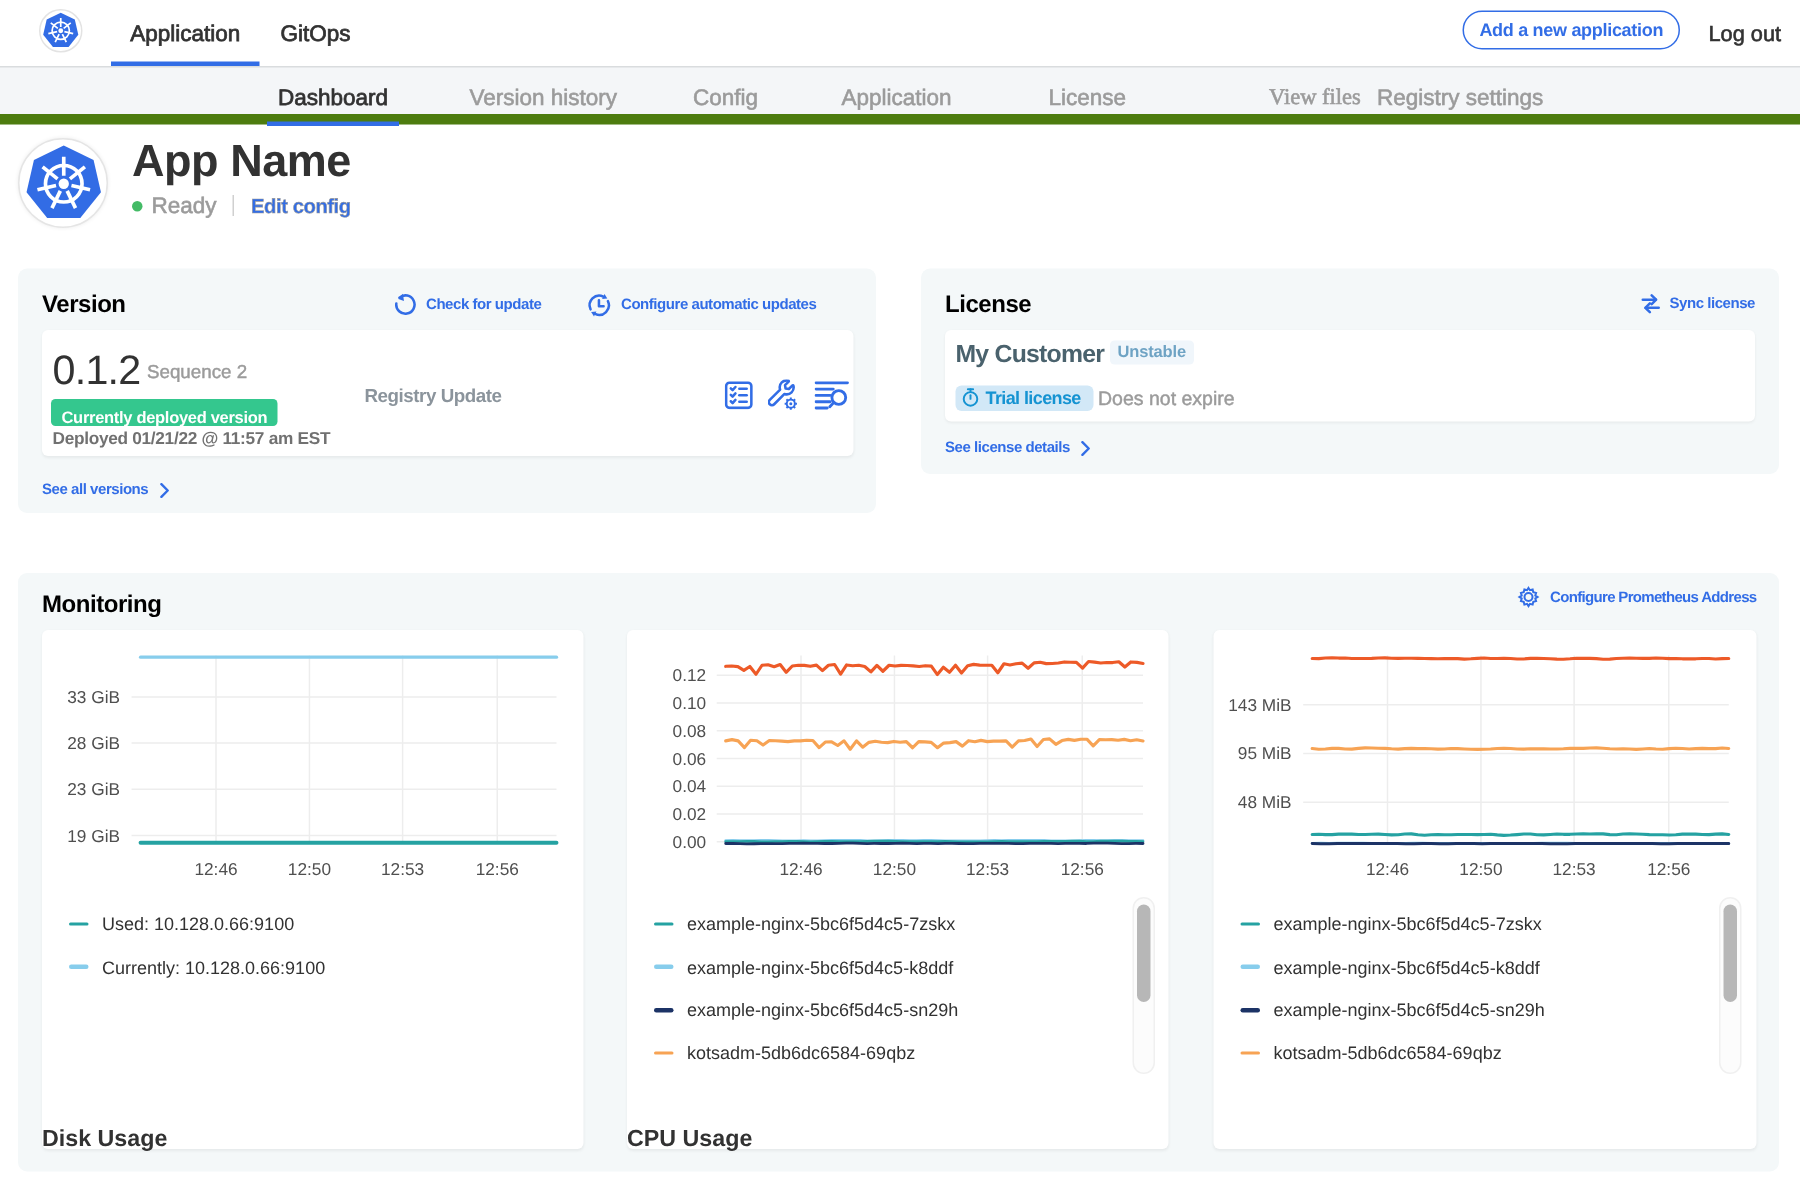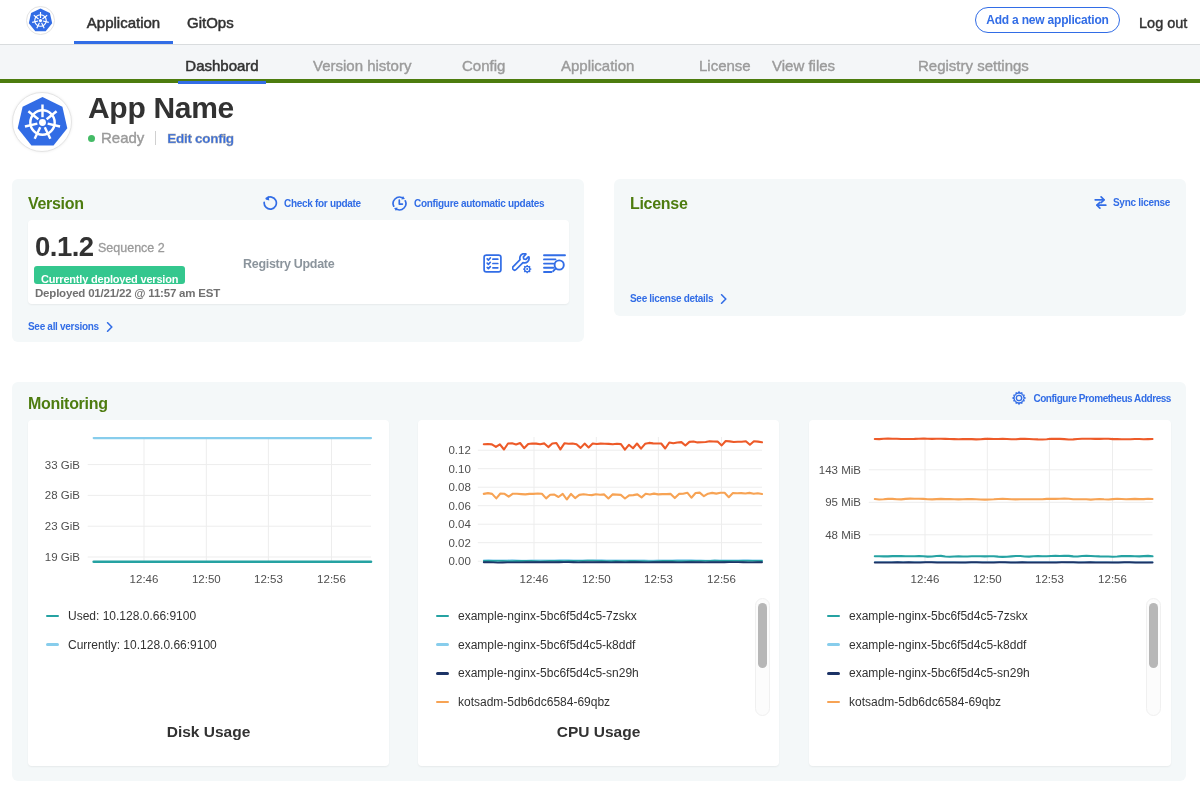--- a/index.html
+++ b/index.html
@@ -2,40 +2,40 @@
 <html><head><meta charset="utf-8"><style>
 * { margin:0; padding:0; box-sizing:border-box; }
 body { width:1200px; height:796px; font-family:"Liberation Sans",sans-serif; background:#fff; position:relative; overflow:hidden; }
 .abs { position:absolute; }
 .topnav { position:absolute; top:0; left:0; width:1200px; height:44px; background:#fff; }
 .logo-circ { position:absolute; left:26px; top:6px; width:29px; height:29px; border-radius:50%; border:1px solid #e3e3e3; background:#fff; display:flex; align-items:center; justify-content:center; }
 .tab { position:absolute; top:0; height:44px; line-height:46px; font-size:15px; color:#323232; -webkit-text-stroke:0.5px #323232; }
 .tab.on { border-bottom:3px solid #326de6; }
 .addbtn { position:absolute; left:975px; top:7px; width:145px; height:26px; border:1.4px solid #326de6; border-radius:14px; color:#326de6; font-size:12px; font-weight:bold; letter-spacing:-0.2px; text-align:center; line-height:24px; }
 .logout { position:absolute; left:1139px; top:0; height:44px; line-height:46px; font-size:14.5px; color:#323232; -webkit-text-stroke:0.4px #323232; }
-.subnav { position:absolute; top:44px; left:0; width:1200px; height:39px; background:#f4f6f8; border-top:1px solid #d9dcde; border-bottom:4px solid #4d7c0f; }
+.subnav { position:absolute; top:44px; left:0; width:1200px; height:39px; background:#f4f6f8; border-top:1px solid #d9dcde; border-bottom:7px solid #4d7c0f; }
 .stab { position:absolute; top:0; height:39px; line-height:41px; font-size:15px; color:#9b9b9b; -webkit-text-stroke:0.4px #9b9b9b; text-align:center; }
 .stab.on { color:#323232; -webkit-text-stroke:0.5px #323232; border-bottom:3px solid #326de6; }
 .appicon { position:absolute; left:12px; top:92px; width:60px; height:60px; border-radius:50%; border:1px solid #e5e5e5; background:#fff; display:flex; align-items:center; justify-content:center; box-shadow:0 0 3px rgba(0,0,0,0.08); }
 .apptitle { position:absolute; left:88px; top:91px; font-size:30px; font-weight:bold; color:#323232; letter-spacing:-0.3px; }
 .readyrow { position:absolute; left:88px; top:129px; font-size:15px; color:#9b9b9b; -webkit-text-stroke:0.4px #9b9b9b; }
 .dot { display:inline-block; width:7px; height:7px; border-radius:50%; background:#44bb66; margin-right:6px; vertical-align:1px; -webkit-text-stroke:0; }
 .vbar { display:inline-block; width:1px; height:14px; background:#d0d0d0; margin:0 11px; vertical-align:-2px; -webkit-text-stroke:0; }
 .bluelink { color:#326de6; font-weight:bold; font-size:10px; letter-spacing:-0.3px; text-decoration:none; }
 .card { position:absolute; background:#f4f8f9; border-radius:6px; }
-.cardtitle { font-size:16px; font-weight:bold; letter-spacing:-0.3px; color:#4d7c0f; }
+.cardtitle { font-size:16px; font-weight:bold; letter-spacing:-0.3px; color:#000000; }
 .innercard { position:absolute; background:#fff; border-radius:4px; box-shadow:0 1px 2px rgba(0,0,0,0.06); }
 .icolink { display:inline-flex; align-items:center; gap:6px; }
 .greenbadge { display:inline-block; background:#34c78e; color:#fff; font-size:11px; font-weight:bold; letter-spacing:-0.2px; padding:4px 7px; height:18px; line-height:18px; border-radius:3px; }
 .ax { font-size:11.5px; fill:#4f4f4f; font-family:"Liberation Sans",sans-serif; }
 .lrow { position:absolute; left:18px; display:flex; align-items:center; height:14px; }
 .ldash { width:13px; height:2.6px; border-radius:2px; display:inline-block; flex:none; }
 .ltxt { font-size:12px; color:#323232; margin-left:9px; white-space:nowrap; }
 .chart { position:absolute; left:0; top:0; }
-.ctitle { position:absolute; width:100%; text-align:center; font-size:15.5px; font-weight:bold; color:#323232; }
+.ctitle { position:absolute; width:100%; font-size:15.5px; font-weight:bold; color:#323232;margin-top:28px; }
 .sbtrack { position:absolute; left:337px; top:-11px; width:15px; height:118px; background:#fcfcfc; border:1px solid #f0f0f0; border-radius:8px; }
 .sbthumb { position:absolute; left:2px; top:4px; width:9px; height:65px; background:#b7b7b7; border-radius:5px; }
 </style></head>
 <body>
 <div class="topnav">
   <div class="logo-circ">
       <svg width="25" height="25" viewBox="0 0 100 100">
 <polygon points="50.0,2.0 87.5,20.1 96.8,60.7 70.8,93.2 29.2,93.2 3.2,60.7 12.5,20.1" fill="#326ce5"></polygon>
 <g stroke="#fff" stroke-width="4.6" fill="none">
 <circle cx="50" cy="50" r="23"></circle>
@@ -54,21 +54,21 @@
   <div class="tab" style="left:187px;">GitOps</div>
   <div class="addbtn">Add a new application</div>
   <div class="logout">Log out</div>
 </div>
 <div class="subnav">
   <div class="stab on" style="left:178px; width:88px;">Dashboard</div>
   <div class="stab" style="left:313px;">Version history</div>
   <div class="stab" style="left:462px;">Config</div>
   <div class="stab" style="left:561px;">Application</div>
   <div class="stab" style="left:699px;">License</div>
-  <div class="stab" style="left:772px;">View files</div>
+  <div class="stab" style="left:846px;font-family:Liberation Serif, serif;">View files</div>
   <div class="stab" style="left:918px;">Registry settings</div>
 </div>
 <div class="appicon">
     <svg width="53" height="53" viewBox="0 0 100 100">
 <polygon points="50.0,2.0 87.5,20.1 96.8,60.7 70.8,93.2 29.2,93.2 3.2,60.7 12.5,20.1" fill="#326ce5"></polygon>
 <g stroke="#fff" stroke-width="4.6" fill="none">
 <circle cx="50" cy="50" r="23"></circle>
 <line x1="50.0" y1="40.0" x2="50.0" y2="16.0"></line>
         <line x1="57.8" y1="43.8" x2="76.6" y2="28.8"></line>
         <line x1="59.7" y1="52.2" x2="83.1" y2="57.6"></line>
@@ -100,21 +100,21 @@
 <path d="M14.3 5.8 A6.4 6.4 0 0 1 5.8 14.3"></path>
 <path d="M2.7 11.2 A6.4 6.4 0 0 1 11.2 2.7"></path>
 <path d="M8.3 5.2 L8.3 9.1 L11.4 9.1"></path>
         </g>
 <path d="M3.1 13.0 L6.6 12.6 L5.0 16.0 Z" fill="#326de6" stroke="none"></path>
 <path d="M13.9 4.0 L10.4 4.4 L12.0 1.0 Z" fill="#326de6" stroke="none"></path>
       </svg>
       <span class="bluelink">Configure automatic updates</span>
     </div>
   <div class="innercard" style="left:16px; top:41px; width:541px; height:84px;">
-    <div class="abs" style="left:7px; top:13px; font-size:27.5px; font-weight:bold; letter-spacing:-0.5px; color:#323232; line-height:1;">0.1.2</div>
+    <div class="abs" style="left:7px; top:13px; font-size:27.5px; font-weight:normal; letter-spacing:-0.5px; color:#323232; line-height:1;">0.1.2</div>
     <div class="abs" style="left:70px; top:21px; font-size:12.5px; color:#9b9b9b; -webkit-text-stroke:0.3px #9b9b9b;">Sequence 2</div>
     <div class="abs" style="left:6px; top:46px;"><span class="greenbadge">Currently deployed version</span></div>
     <div class="abs" style="left:7px; top:67px; font-size:11.5px; letter-spacing:-0.2px; color:#717171; font-weight:bold;">Deployed 01/21/22 @ 11:57 am EST</div>
     <div class="abs" style="left:215px; top:37px; font-size:12.5px; font-weight:bold; letter-spacing:-0.3px; color:#8b949c;">Registry Update</div>
     <div class="abs" style="left:455px; top:33px; display:flex; gap:10px; align-items:center;">
         <svg width="19" height="19" viewBox="0 0 19 19" style="flex:none">
           <g stroke="#326de6" fill="none" stroke-width="1.7" stroke-linecap="round" stroke-linejoin="round">
 <rect x="1.1" y="1.1" width="16.8" height="16.8" rx="2.2"></rect>
 <path d="M4.2 4.9 l1.2 1.2 l1.9 -2.1"></path>
             <line x1="9.9" y1="5.2" x2="14.8" y2="5.2"></line>
@@ -169,20 +169,36 @@
       <svg width="13" height="15" viewBox="0 0 13 15" style="flex:none">
         <g stroke="#326de6" fill="none" stroke-width="1.7" stroke-linecap="round" stroke-linejoin="round">
 <path d="M1.2 4.8 L9.8 4.8"></path>
           <path d="M7.1 1.9 L10.1 4.8 L7.1 7.7"></path>
 <path d="M11.8 10.2 L3.2 10.2"></path>
           <path d="M5.9 7.3 L2.9 10.2 L5.9 13.1"></path>
 </g>
       </svg>
       <span class="bluelink">Sync license</span>
     </div>
+  <div class="innercard" style="left:16px; top:41px; width:540px; height:61px;">
+    <div class="abs" style="left:7px; top:7px; font-size:16.5px; font-weight:bold; letter-spacing:-0.5px; color:#4a626d;">My Customer</div>
+    <div class="abs" style="left:110px; top:7px; background:#f0f6fb; color:#6ea3c4; font-size:11px; font-weight:bold; letter-spacing:-0.1px; height:16px; line-height:16px; padding:0 5px; border-radius:3px;">Unstable</div>
+    <div class="abs" style="left:7px; top:37px; background:#d2e8f7; border-radius:4px; height:16.5px; padding:0 8px 0 4px; display:flex; align-items:center; gap:4px;">
+        <svg width="12" height="14" viewBox="0 0 13 14" style="flex:none">
+          <g stroke="#1593d2" stroke-width="1.4" fill="none" stroke-linecap="round">
+<circle cx="6.5" cy="8" r="4.9"></circle>
+            <line x1="6.5" y1="8" x2="6.5" y2="5.4"></line>
+<line x1="4.6" y1="1.1" x2="8.4" y2="1.1"></line>
+            <line x1="6.5" y1="1.1" x2="6.5" y2="2.9"></line>
+</g>
+        </svg>
+        <span style="font-size:12px; font-weight:bold; letter-spacing:-0.4px; color:#1593d2;">Trial license</span>
+      </div>
+    <div class="abs" style="left:102px; top:38px; font-size:13px; color:#9b9b9b; -webkit-text-stroke:0.3px #9b9b9b;">Does not expire</div>
+  </div>
   <div class="abs icolink" style="left:16px; top:114px;">
       <span class="bluelink">See license details</span>
       <svg width="10" height="10" viewBox="0 0 10 10" style="margin-left:0px">
         <path d="M2.6 0.8 L6.8 5 L2.6 9.2" stroke="#326de6" stroke-width="1.6" fill="none" stroke-linecap="round" stroke-linejoin="round"></path>
       </svg>
     </div>
 </div>
 
 <div class="card" style="left:12px; top:382px; width:1174px; height:399px;">
   <div class="cardtitle abs" style="left:16px; top:13px;">Monitoring</div>

